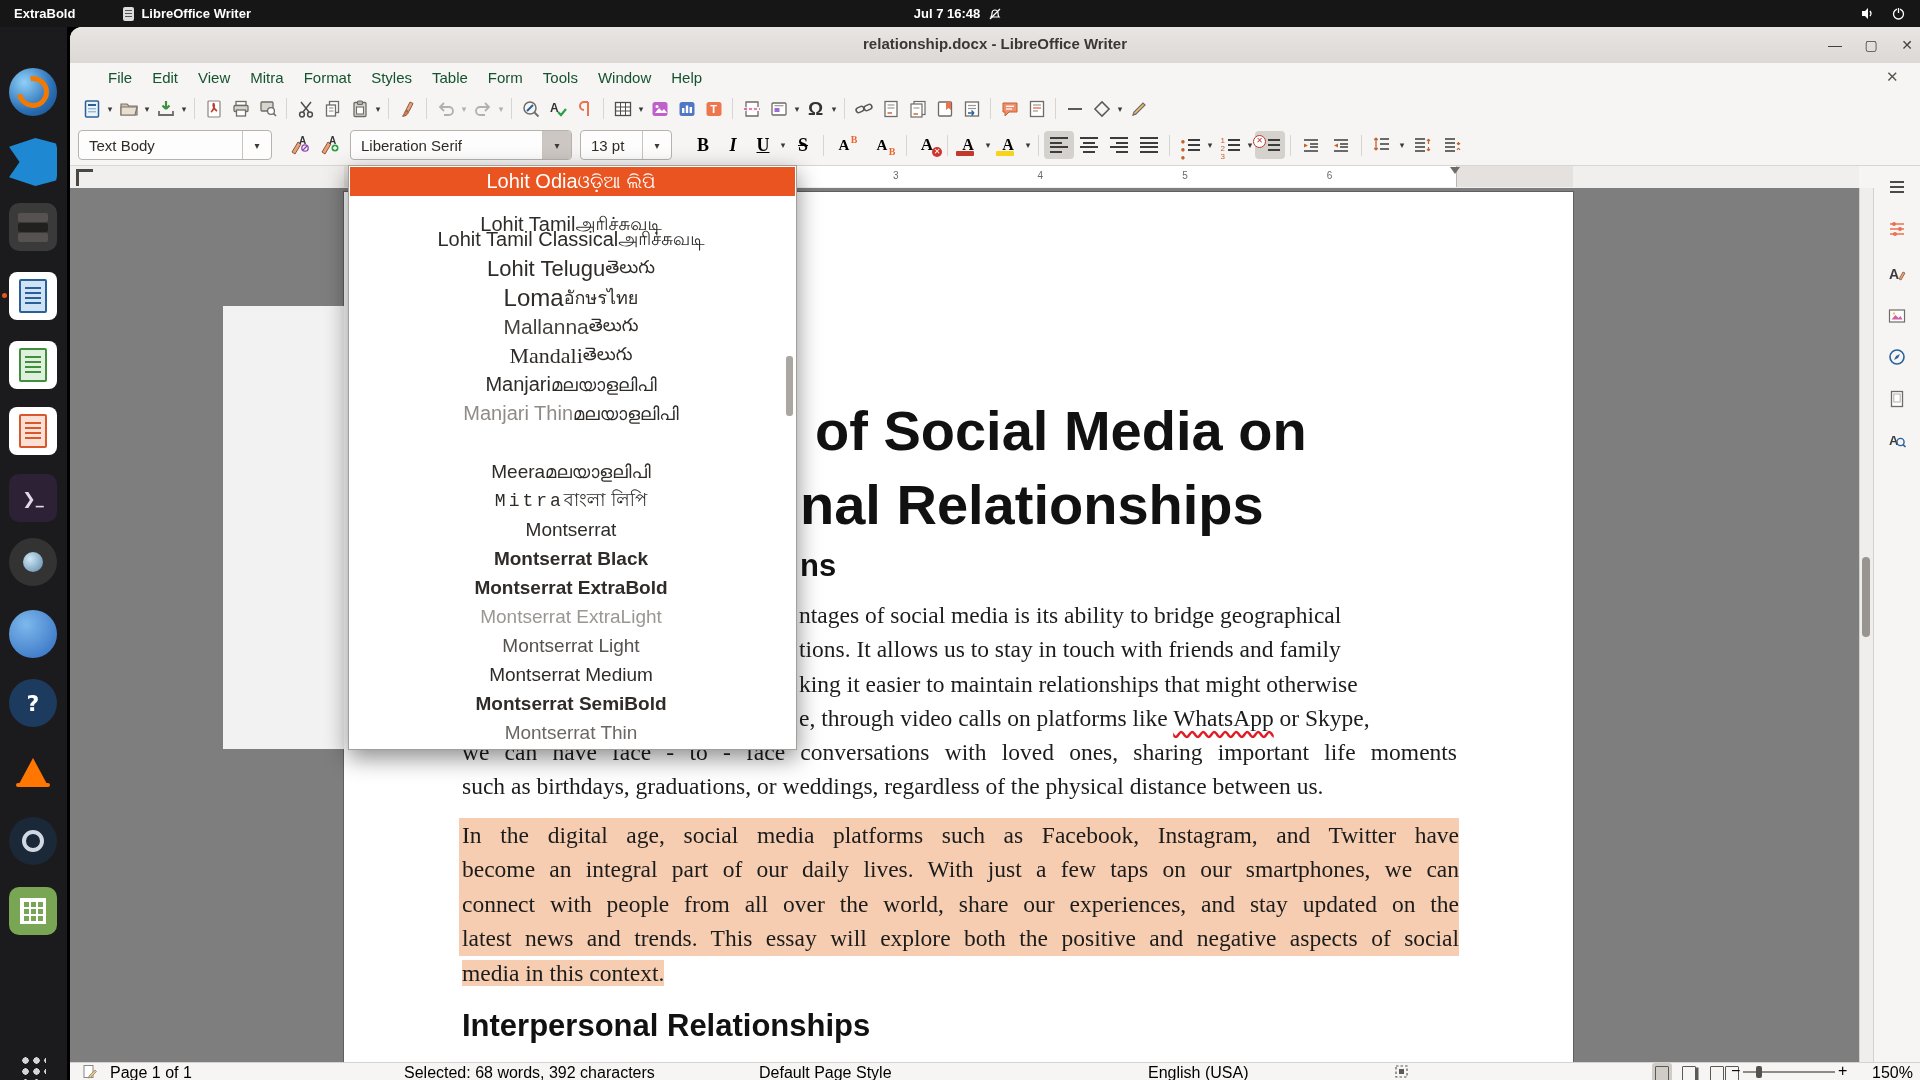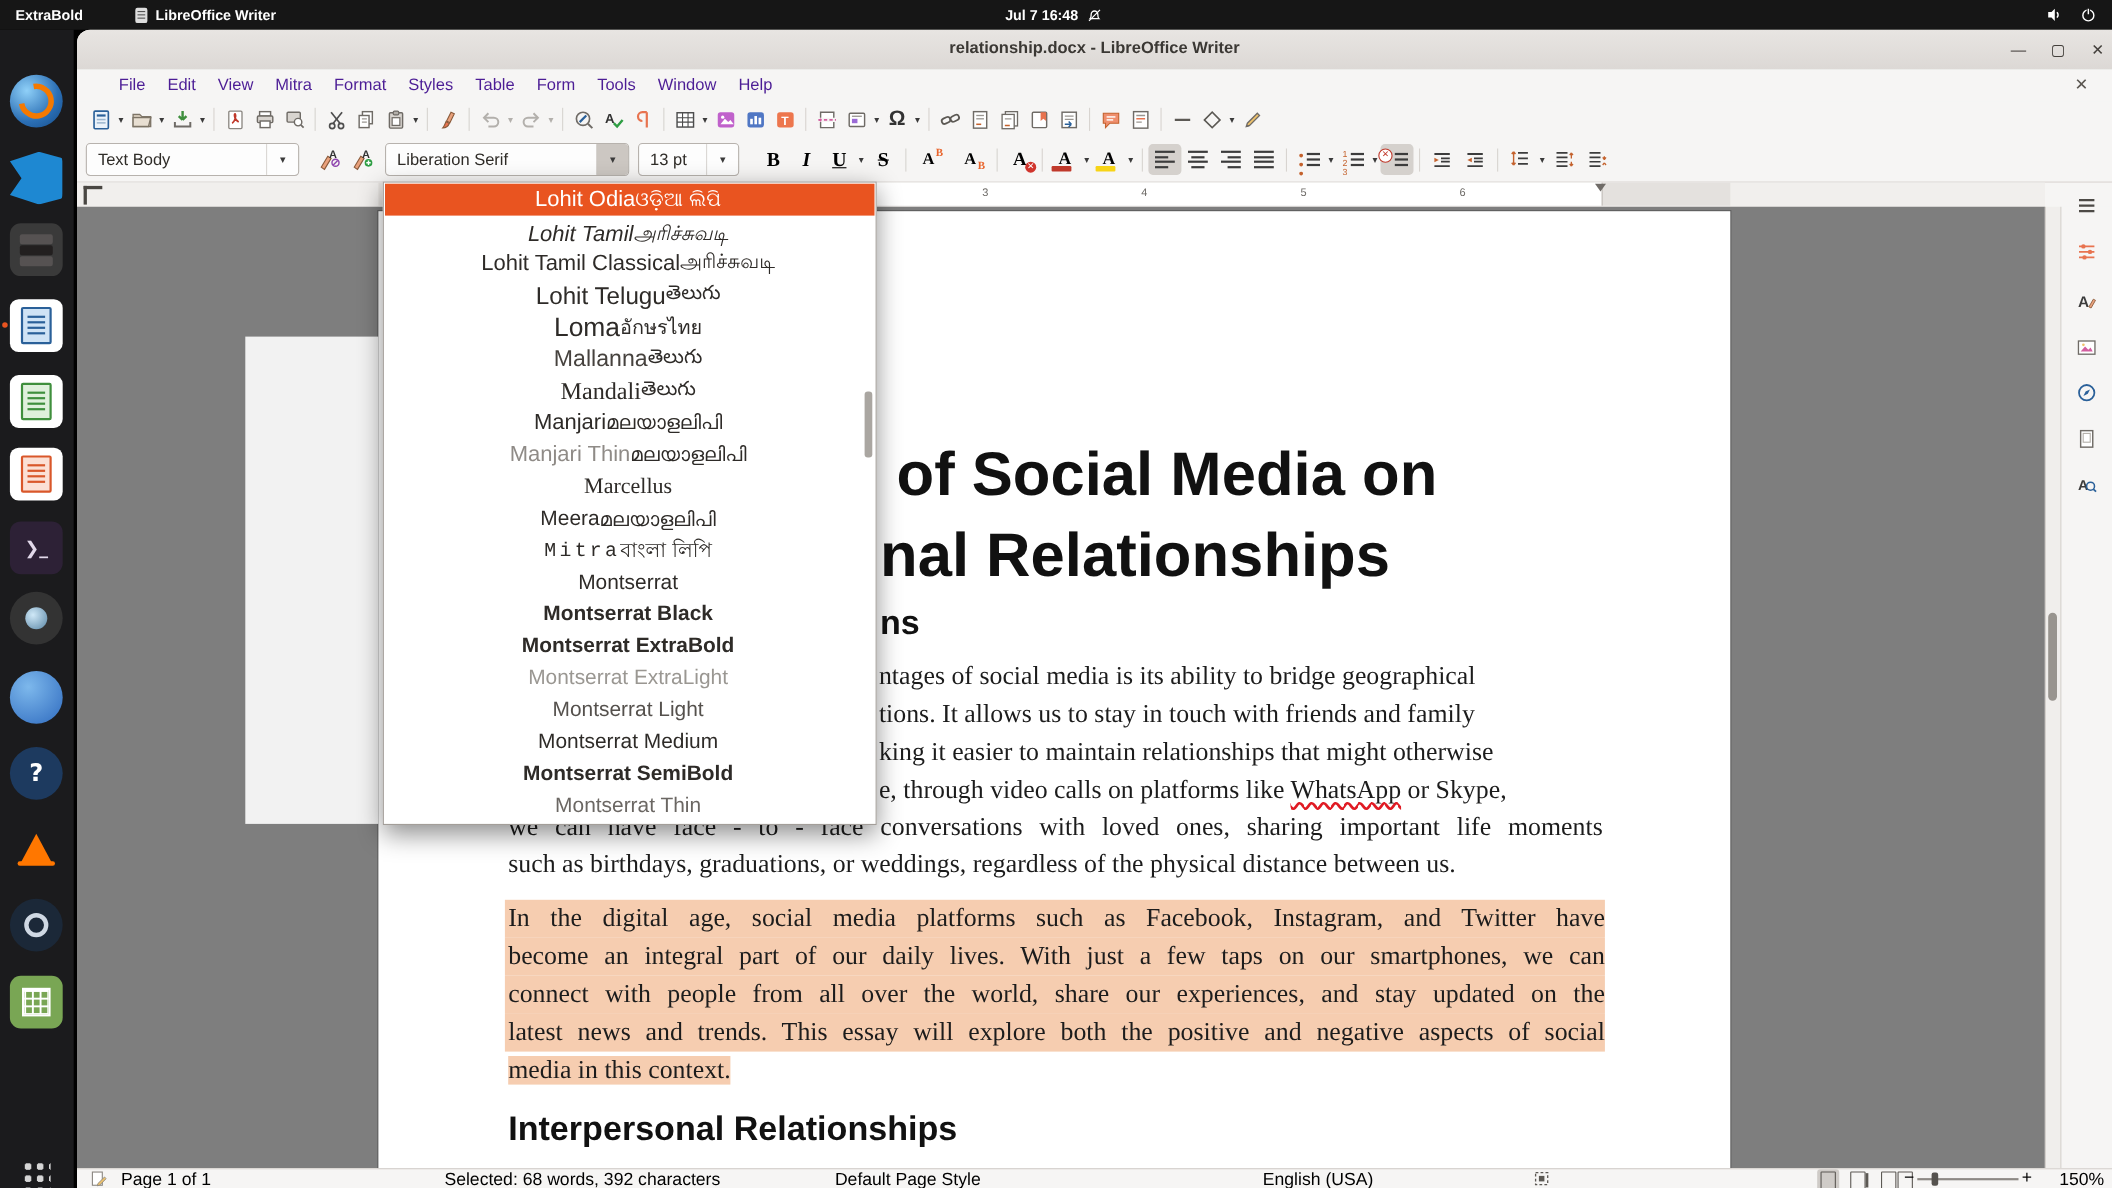--- a/index.html
+++ b/index.html
@@ -49,21 +49,21 @@
   .dk-show-applications:before{content:"";width:26px;height:26px;
      background:radial-gradient(circle 3.2px,#d6d6d6 98%,transparent) 0 0/11px 11px;}
 
   
   #win{left:70px;top:27px;width:1850px;height:1053px;background:#f6f5f4;border-radius:12px 0 0 0;overflow:hidden;}
   #titlebar{left:70px;top:27px;width:1850px;height:36px;background:linear-gradient(#e8e5e2,#dcd8d5);
             border-radius:12px 0 0 0;border-bottom:1px solid #c3bfbb;}
   #title-text{left:70px;top:35px;width:1850px;text-align:center;font-size:15px;font-weight:bold;color:#3b3834;}
   .winbtn{top:37px;width:26px;height:18px;color:#44403c;font-size:14px;text-align:center;line-height:17px;}
   #menubar{left:70px;top:63px;width:1850px;height:29px;display:flex;align-items:center;padding-left:28px;box-sizing:border-box;background:#f6f5f4;}
-  .menu-item{padding:0 10px;font-size:15px;color:#4c1d95;}
+  .menu-item{padding:0 10px;font-size:15px;color:#14532d;}
   #menu-close{left:1886px;top:68px;font-size:15px;color:#5a5650;}
 
   
   #toolbar1{left:70px;top:92px;width:1850px;height:33px;display:flex;align-items:center;padding-left:8px;box-sizing:border-box;}
   .tbtn{width:27px;height:27px;display:flex;align-items:center;justify-content:center;flex:0 0 auto;}
   .dd{width:10px;font-size:9px;color:#3a3a3a;text-align:center;flex:0 0 auto;}
   .dd.dis{color:#b3b0ac;}
   .sep{width:1px;height:21px;background:#d8d4d0;margin:0 5px;flex:0 0 auto;}
   .tglyph{font-size:17px;font-weight:bold;color:#333;}
   #toolbar2{left:70px;top:125px;width:1850px;height:41px;border-bottom:1px solid #d9d5d1;box-sizing:border-box;}
@@ -675,21 +675,21 @@
   <div id="h2main" class="abs doc-h">Interpersonal Relationships</div>
 
   <div id="vscroll" class="abs"></div>
   <div id="vthumb" class="abs"></div>
 
   <div id="fontdd" class="abs">
       <div class="frow sel" style="top: 1px;">
         <span class="f-sans">Lohit Odia</span>
         <span class="fprev">ଓଡ଼ିଆ ଲିପି</span>
       </div>
-      <div class="frow" style="top: 33px; font-style: italic;">
+      <div class="frow" style="top: 44px;">
         <span class="f-sans">Lohit Tamil</span>
         <span class="fprev">அரிச்சுவடி</span>
       </div>
       <div class="frow" style="top: 59.1px;">
         <span class="f-sans">Lohit Tamil Classical</span>
         <span class="fprev">அரிச்சுவடி</span>
       </div>
       <div class="frow" style="top: 88.15px;">
         <span class="f-sans-lg">Lohit Telugu</span>
         <span class="fprev">తెలుగు</span>
@@ -706,24 +706,20 @@
         <span class="f-serif-md">Mandali</span>
         <span class="fprev">తెలుగు</span>
       </div>
       <div class="frow" style="top: 204.35px;">
         <span class="f-sans">Manjari</span>
         <span class="fprev">മലയാളലിപി</span>
       </div>
       <div class="frow" style="top: 233.4px;">
         <span class="f-thin">Manjari Thin</span>
         <span class="fprev">മലയാളലിപി</span>
-      </div>
-      <div class="frow" style="top: 262.45px;">
-        <span class="f-serif">Marcellus</span>
-        <span class="fprev"></span>
       </div>
       <div class="frow" style="top: 291.5px;">
         <span class="f-sans-sm">Meera</span>
         <span class="fprev">മലയാളലിപി</span>
       </div>
       <div class="frow" style="top: 320.55px;">
         <span class="f-mitra">Mitra</span>
         <span class="fprev">বাংলা লিপি</span>
       </div>
       <div class="frow" style="top: 349.6px;">

